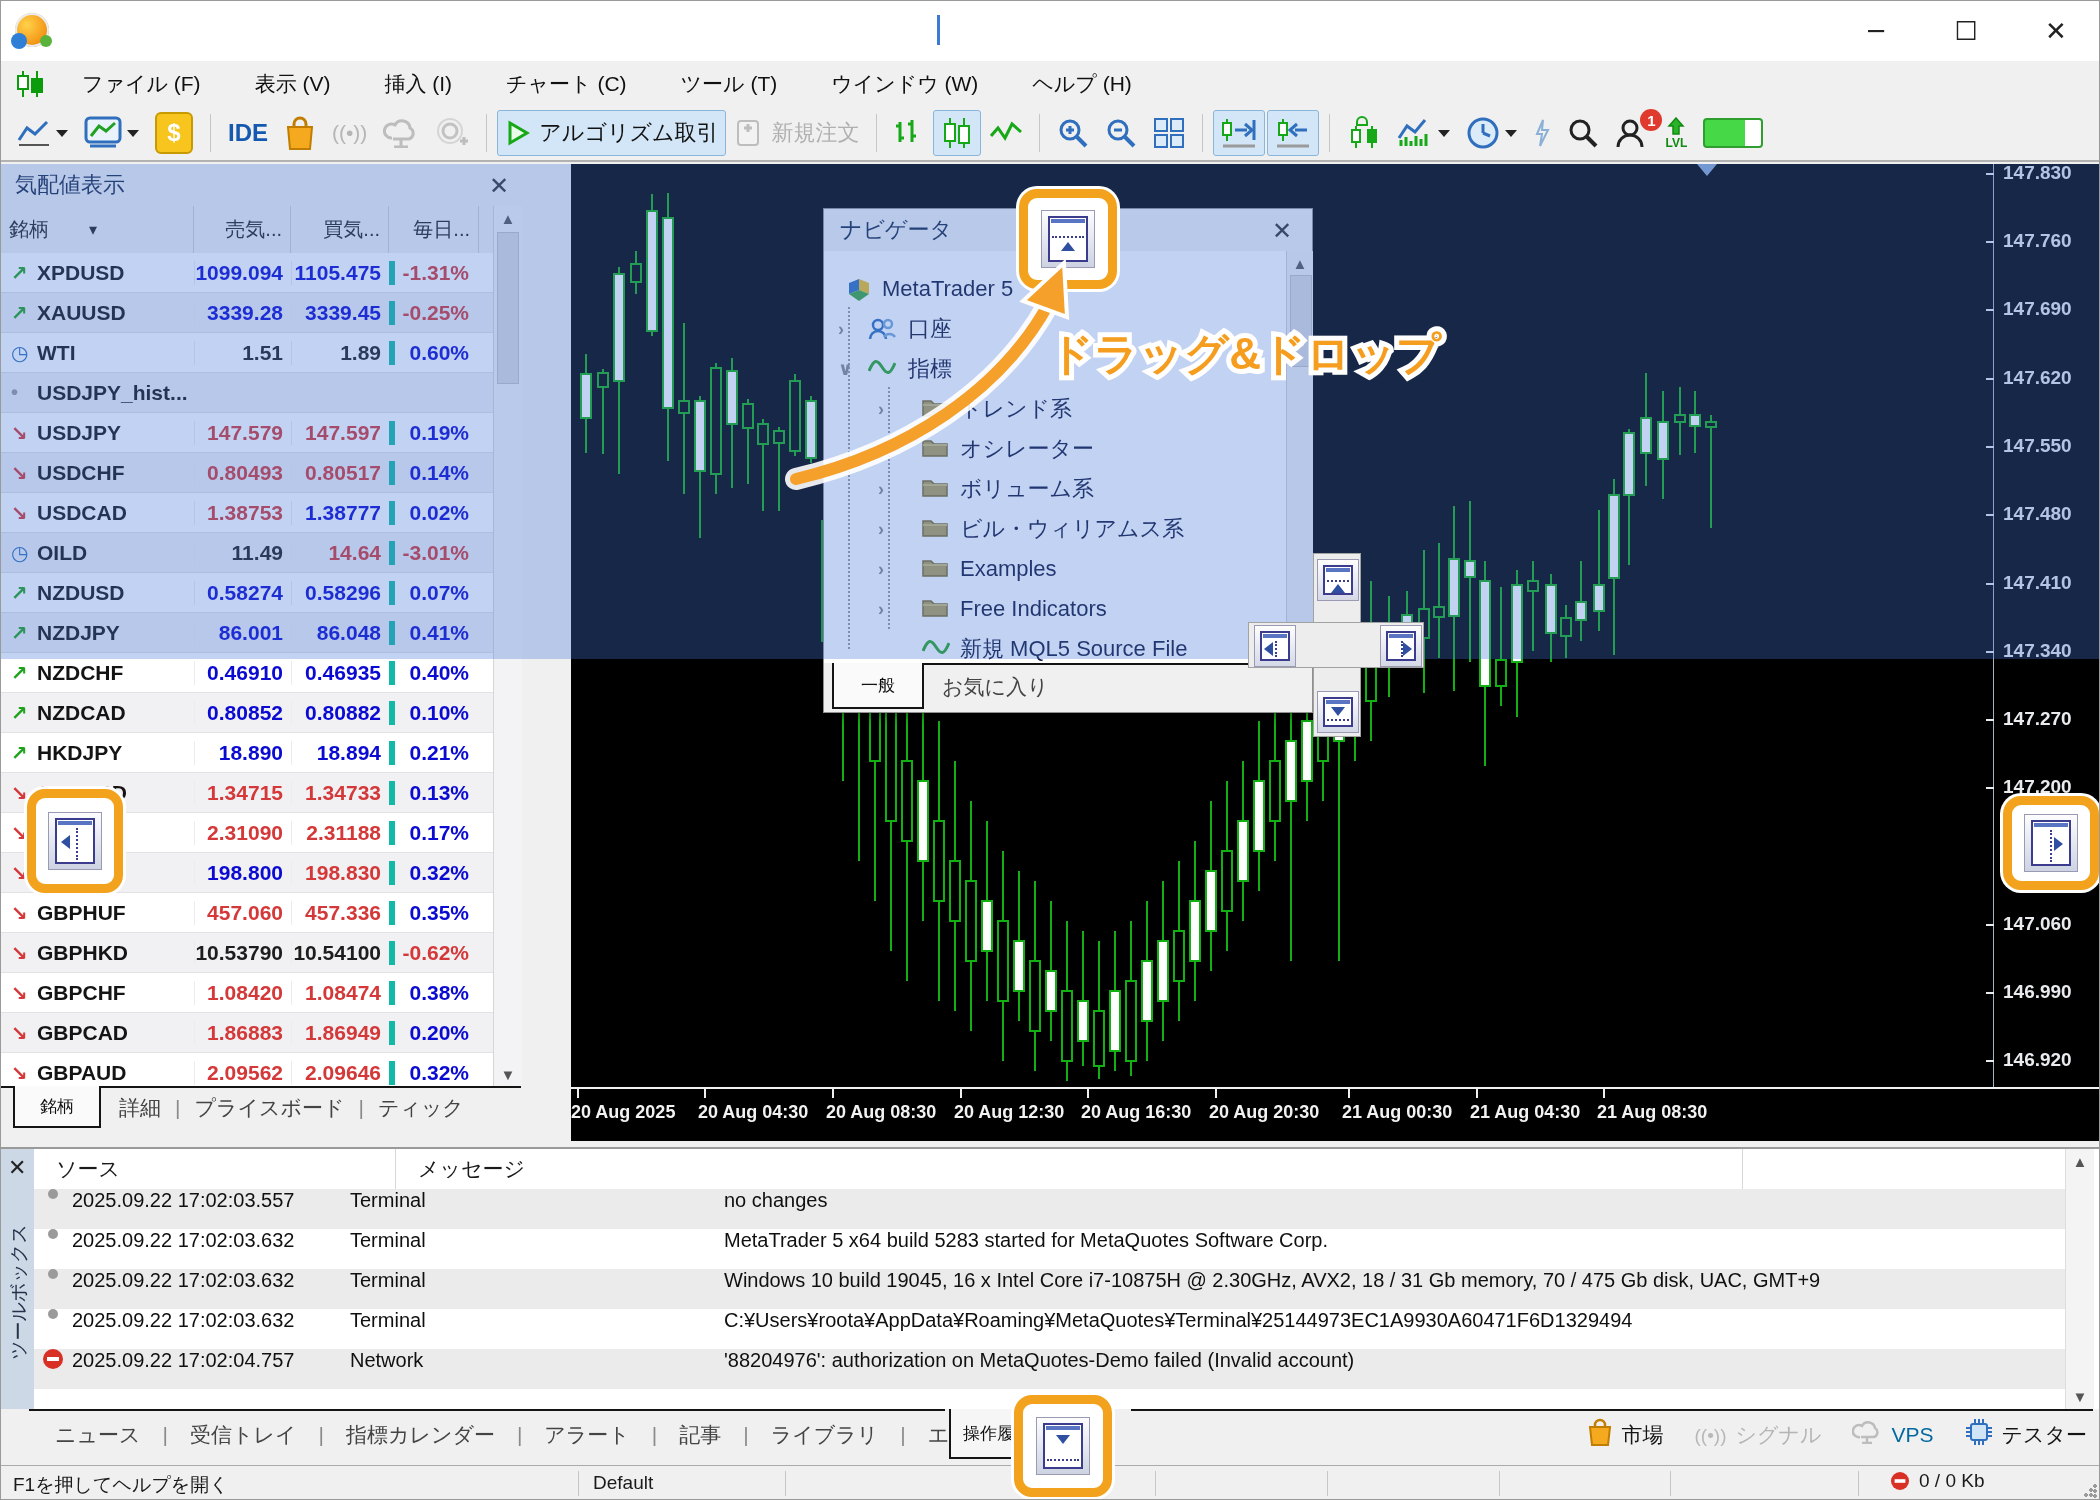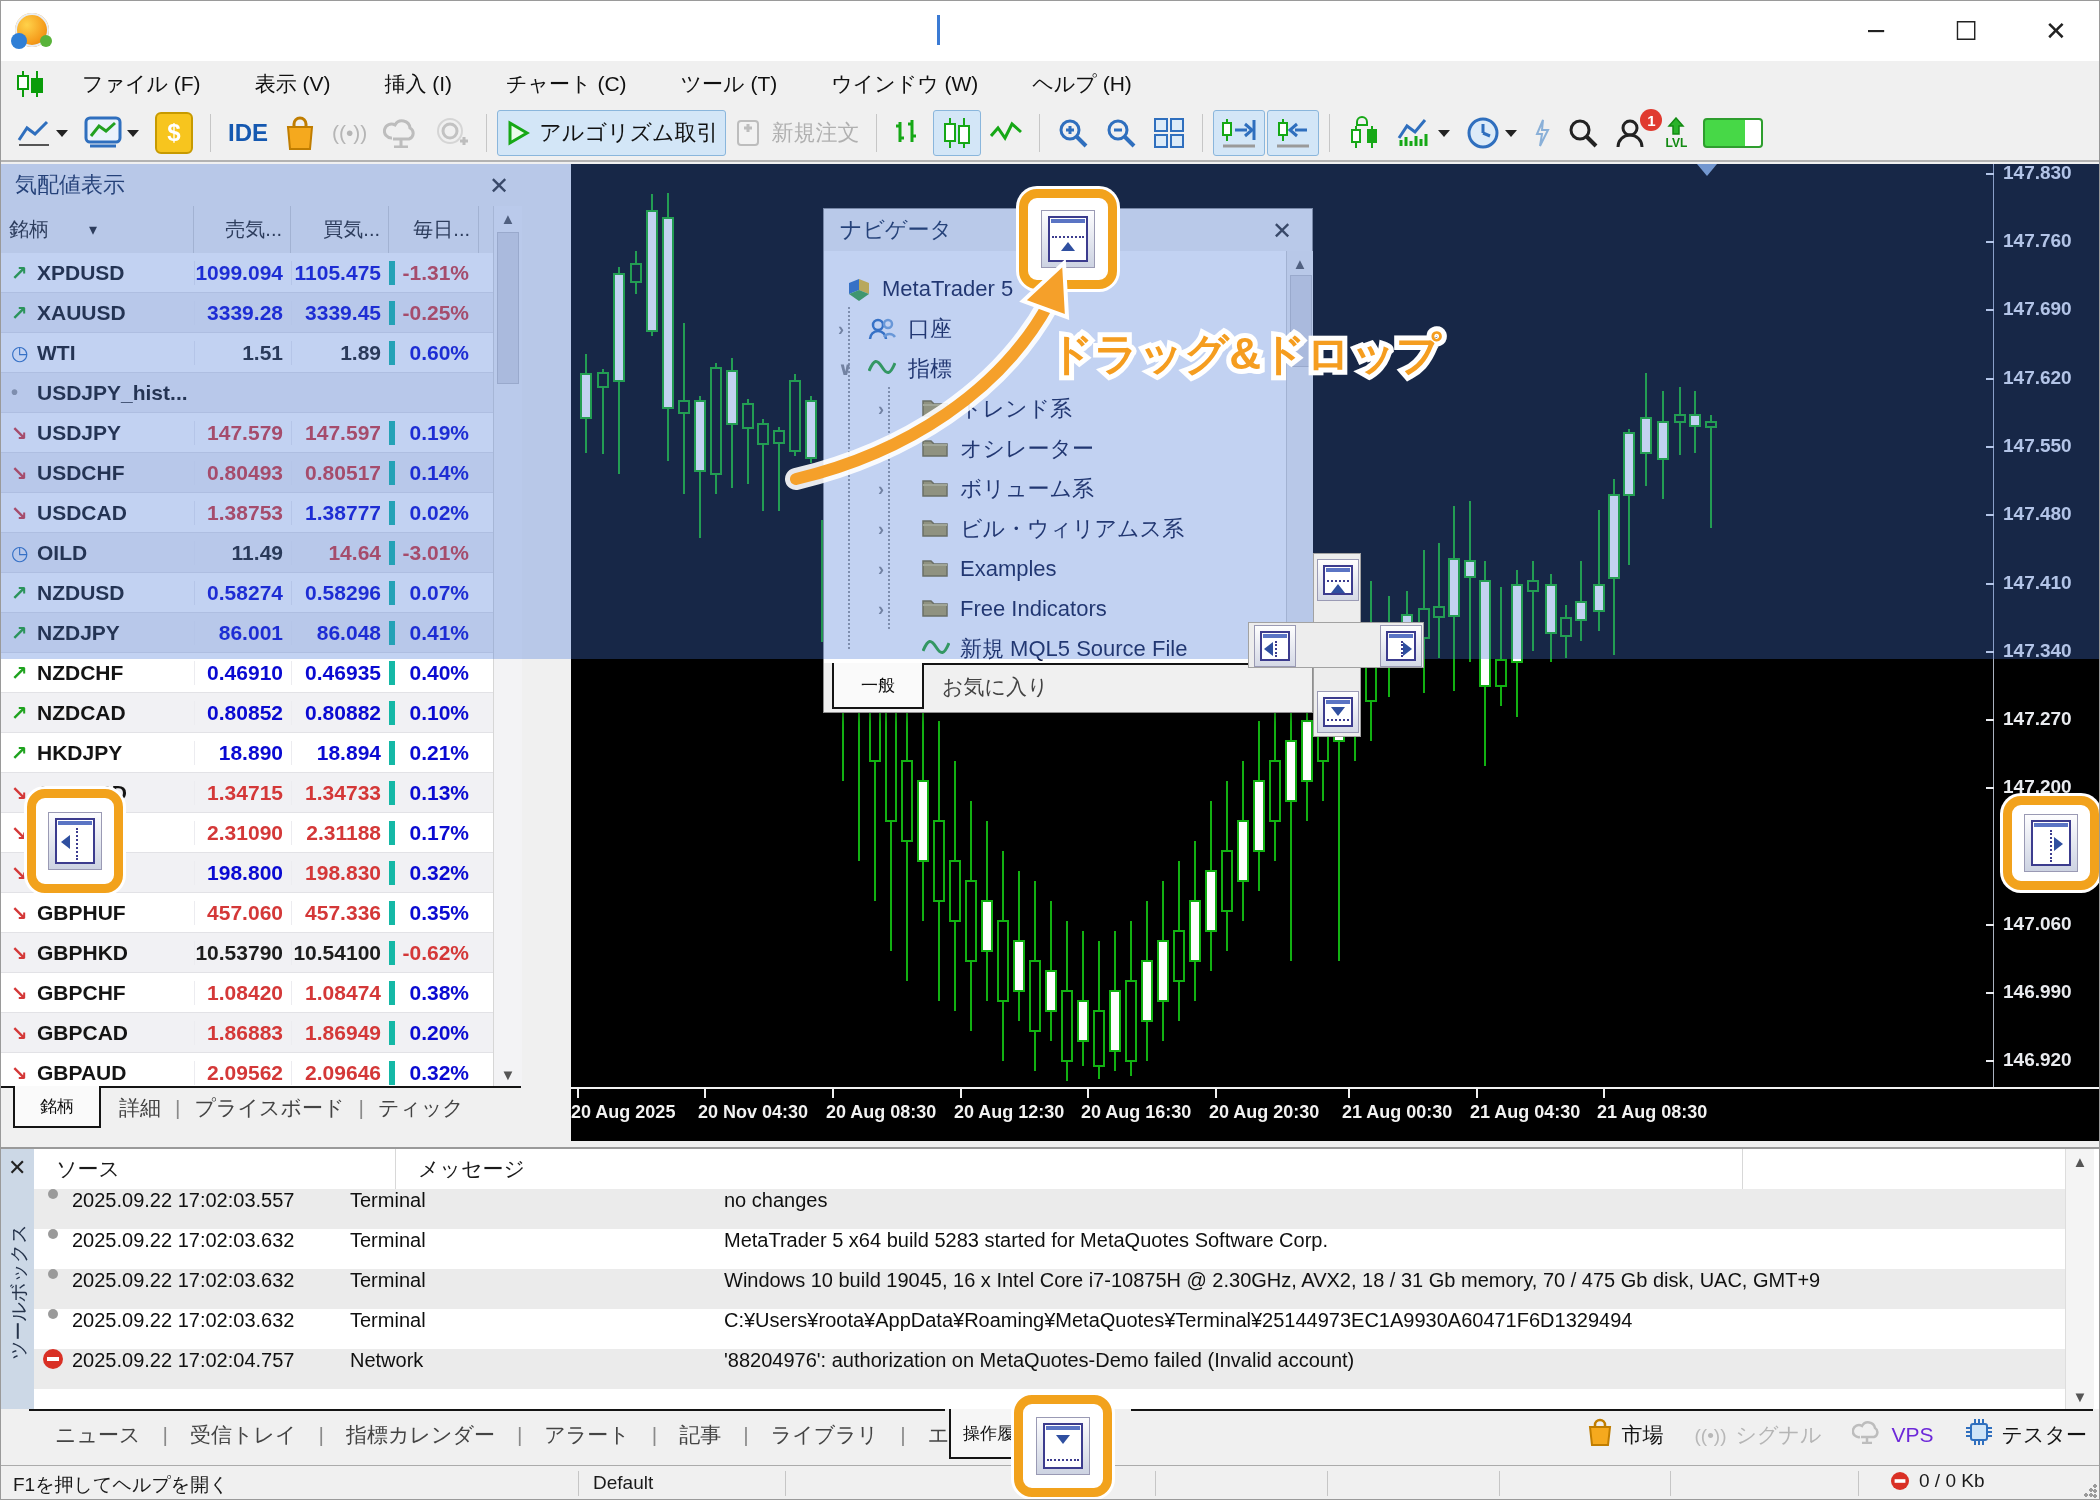--- a/index.html
+++ b/index.html
@@ -504,21 +504,21 @@
         <div class="ptick" style="top: 760px;"></div>
         <div class="plabel" style="top: 817px;">146.990</div>
         <div class="ptick" style="top: 828px;"></div>
         <div class="plabel" style="top: 885px;">146.920</div>
         <div class="ptick" style="top: 896px;"></div>
       </div>
     <div id="timescale">
         <div class="ttick" style="left: 6px;"></div>
         <div class="tlab" style="left: 0px;">20 Aug 2025</div>
         <div class="ttick" style="left: 133px;"></div>
-        <div class="tlab" style="left: 127px;">20 Nov 04:30</div>
+        <div class="tlab" style="left: 127px;">20 Aug 04:30</div>
         <div class="ttick" style="left: 261px;"></div>
         <div class="tlab" style="left: 255px;">20 Aug 08:30</div>
         <div class="ttick" style="left: 389px;"></div>
         <div class="tlab" style="left: 383px;">20 Aug 12:30</div>
         <div class="ttick" style="left: 516px;"></div>
         <div class="tlab" style="left: 510px;">20 Aug 16:30</div>
         <div class="ttick" style="left: 644px;"></div>
         <div class="tlab" style="left: 638px;">20 Aug 20:30</div>
         <div class="ttick" style="left: 777px;"></div>
         <div class="tlab" style="left: 771px;">21 Aug 00:30</div>
@@ -830,21 +830,21 @@
         <div class="litem">
           <span><span style="color:#b8b8b8;font-size:19px">((•))</span></span>
           <span style="color: rgb(181, 181, 181);">シグナル</span>
         </div>
         <div class="litem">
           <span><svg width="30" height="24" viewBox="0 0 30 24">
               <path d="M8 17 a6 6 0 1 1 2-11 a7 7 0 0 1 13 2 a5 5 0 0 1-1 9 h-13" fill="none" stroke="#bdbdbd" stroke-width="2.5"></path>
               <line x1="15" y1="18" x2="15" y2="23" stroke="#bdbdbd" stroke-width="2.5"></line>
               <line x1="10" y1="23" x2="20" y2="23" stroke="#bdbdbd" stroke-width="2.5"></line>
             </svg></span>
-          <span style="color: #6d28d9;">VPS</span>
+          <span style="color: #0369a1;">VPS</span>
         </div>
         <div class="litem">
           <span><svg width="28" height="28" viewBox="0 0 28 28">
               <rect x="6" y="6" width="16" height="16" rx="2" fill="#cfe4f7" stroke="#2f6fbe" stroke-width="2"></rect>
               <path d="M10 1v5 M14 1v5 M18 1v5 M10 22v5 M14 22v5 M18 22v5 M1 10h5 M1 14h5 M1 18h5 M22 10h5 M22 14h5 M22 18h5" stroke="#2f6fbe" stroke-width="2"></path>
             </svg></span>
           <span style="color: rgb(20, 20, 20);">テスター</span>
         </div>
       </div>
   </div>

